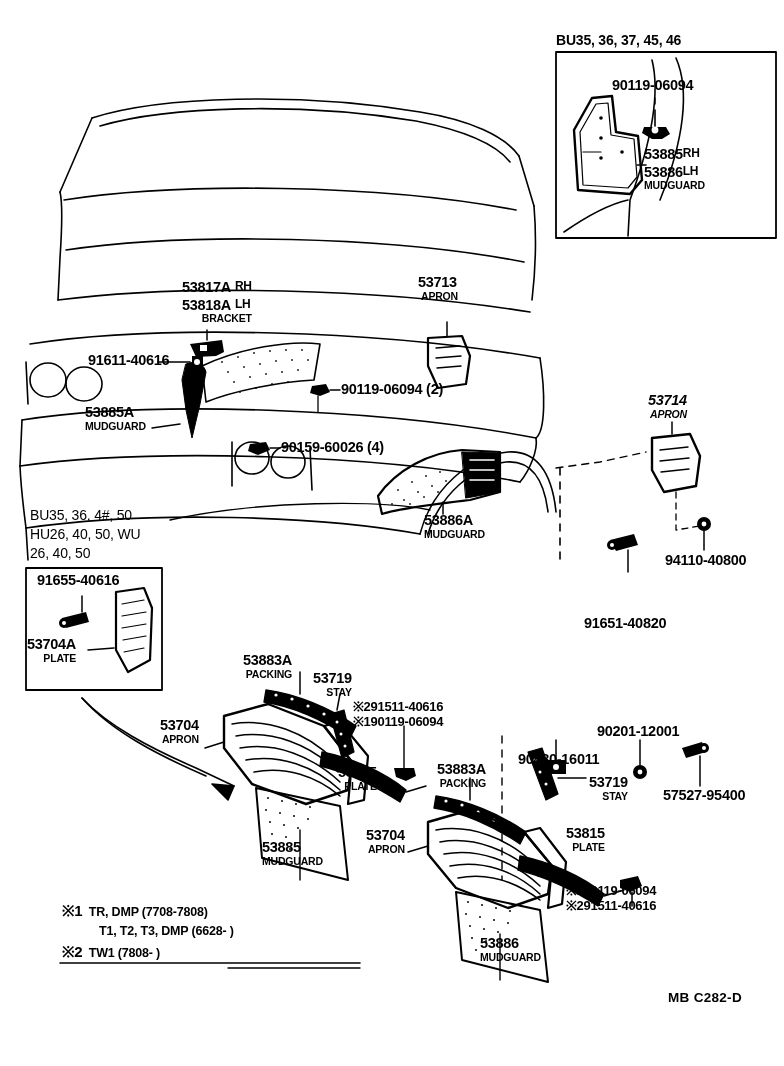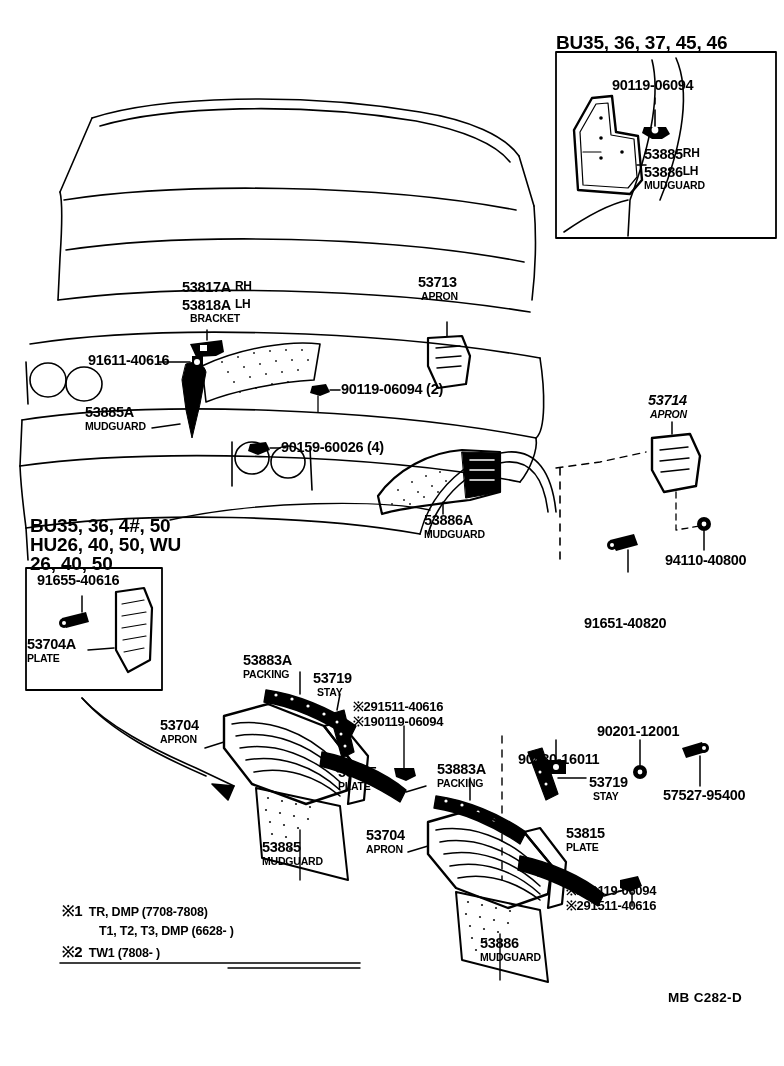--- a/index.html
+++ b/index.html
@@ -36,36 +36,36 @@
     font-weight: bold;
   }
   .pn-sm {
     font-size: 13px;
     font-weight: bold;
   }
   .sub {
     font-size: 10.5px;
     font-weight: bold;
     letter-spacing: -0.2px;
+    text-align: right;
   }
   .sup {
     font-size: 12px;
     font-weight: bold;
     vertical-align: 2px;
   }
   .hdr {
-    font-size: 19px;
+    font-size: 14px;
     font-weight: bold;
     letter-spacing: -0.2px;
   }
   .grp {
-    font-size: 19px;
-    font-weight: bold;
+    font-size: 14px;
+    font-weight: normal;
     letter-spacing: -0.2px;
-    margin-top: 8px;
   }
   .note {
     font-size: 12.5px;
     font-weight: bold;
     letter-spacing: -0.2px;
   }
   .note .big {
     font-size: 15px;
   }
   .code {

